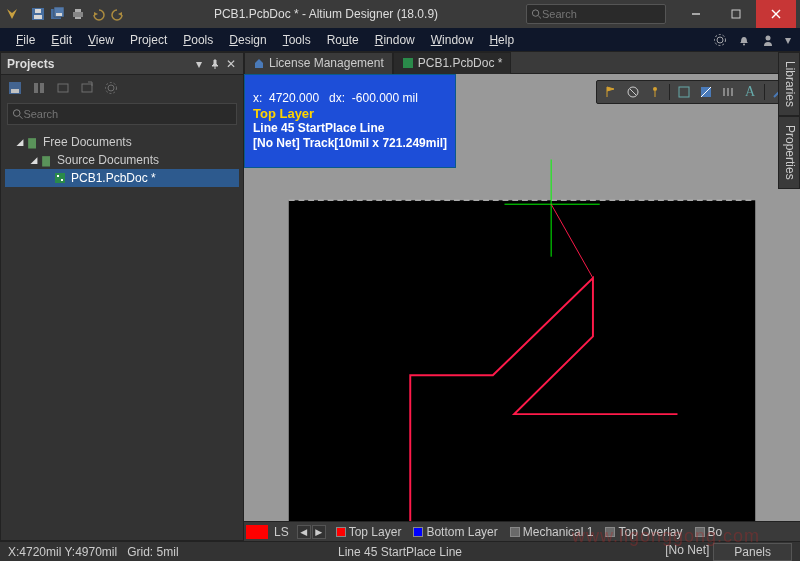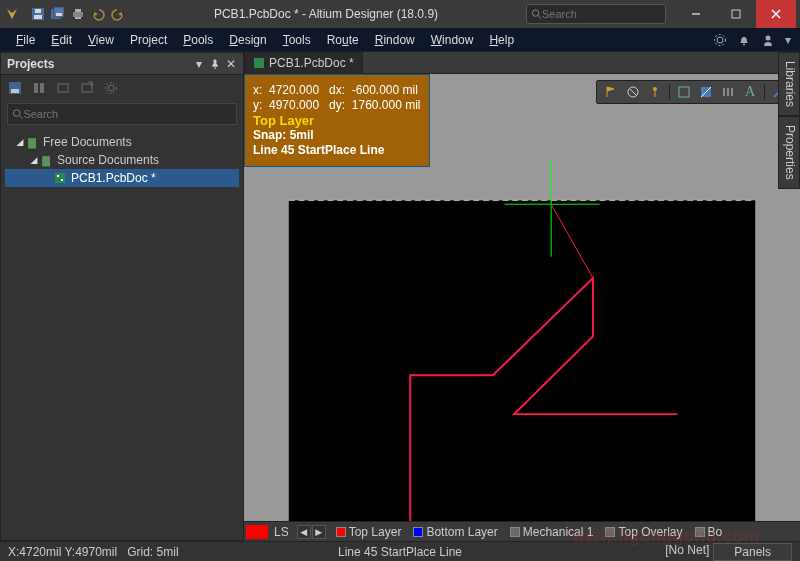--- a/index.html
+++ b/index.html
@@ -48,21 +48,21 @@
 
 .editor { flex:1; display:flex; flex-direction:column; background:#333; position:relative; }
 .tabs { height:22px; background:#3a3a3a; display:flex; align-items:center; border-bottom:1px solid #222; }
 .tab { height:22px; padding:0 8px; display:flex; align-items:center; gap:4px; cursor:pointer; background:#3a3a3a; border:1px solid #222; border-bottom:none; }
 .tab.active { background:#2a2a2a; }
 .tab-icon { width:12px; height:12px; display:inline-flex; }
 .canvas-wrap { flex:1; position:relative; overflow:hidden; background:#999; }
 .canvas-toolbar { position:absolute; right:6px; top:6px; height:24px; background:#444; border:1px solid #222; display:flex; align-items:center; gap:6px; padding:0 6px; z-index:5; border-radius:2px; }
 .ctb-icon { width:16px; height:16px; cursor:pointer; display:flex; align-items:center; justify-content:center; }
 .ctb-sep { width:1px; height:16px; background:#222; }
-.hud { position:absolute; left:0; top:0; background:#a16207; border:1px solid #0a5a8a; padding:8px 8px; z-index:6; font-family:"Courier New",monospace; font-size:12px; line-height:15px; }
+.hud { position:absolute; left:0; top:0; background:#1d4ed8; border:1px solid #0a5a8a; padding:16px 8px; z-index:6; font-family:"Courier New",monospace; font-size:12px; line-height:15px; }
 .hud .xy { color:#fff; }
 .hud .layer { color:#ffd400; font-weight:bold; font-size:13px; }
 .hud .info { color:#fff; font-weight:bold; }
 .pcb-canvas { position:absolute; left:0; top:0; width:100%; height:100%; }
 
 .layer-bar { height:20px; background:#3a3a3a; display:flex; align-items:center; font-size:11px; border-top:1px solid #222; }
 .layer-swatch { width:22px; height:14px; margin:0 2px; cursor:pointer; display:flex; align-items:center; justify-content:center; font-size:10px; color:#fff; }
 .layer-nav { display:flex; gap:1px; margin:0 4px; }
 .layer-navbtn { width:14px; height:14px; background:#333; border:1px solid #555; cursor:pointer; display:flex; align-items:center; justify-content:center; font-size:9px; }
 .layer-item { display:flex; align-items:center; gap:3px; padding:0 6px; cursor:pointer; }
@@ -264,38 +264,45 @@
               <rect x="7" y="7" width="2" height="2" fill="#fff"></rect>
             </svg>
           </span>
         <span>PCB1.PcbDoc *</span>
       </div>
     </div>
   </div>
 
   <div class="editor">
     <div class="tabs">
+      <div class="tab">
+        <span class="tab-icon">
+            <svg width="12" height="12">
+              <path d="M2 6 L6 2 L10 6 L10 11 L2 11 Z" fill="#4a7ab8"></path>
+            </svg>
+          </span>
+        <span>License Management</span>
+      </div>
       <div class="tab active">
         <span class="tab-icon">
             <svg width="12" height="12">
               <rect x="1" y="1" width="10" height="10" fill="#2a8a4a"></rect>
             </svg>
           </span>
         <span>PCB1.PcbDoc *</span>
       </div>
     </div>
 
     <div class="canvas-wrap">
 
       <div class="hud">
         <div class="xy"><span>x:</span>&nbsp;&nbsp;<span>4720.000</span>&nbsp;&nbsp;&nbsp;<span>dx:</span>&nbsp;&nbsp;<span>-600.000</span>&nbsp;<span>mil</span></div>
-        <div class="xy"><span>y:</span>&nbsp;&nbsp;<span>4970.000</span>&nbsp;&nbsp;&nbsp;<span>dy:</span>&nbsp;&nbsp;<span>1760.000</span>&nbsp;<span>mil</span></div>
         <div class="layer">Top Layer</div>
-        <div class="info">Snap: 5mil</div>
         <div class="info">Line 45 StartPlace Line</div>
+        <div class="info">[No Net] Track[10mil x 721.249mil]</div>
       </div>
 
       <div class="canvas-toolbar">
         <span class="ctb-icon">
             <svg width="14" height="14">
               <path d="M3 2 L3 12 M3 2 L10 4 L3 6" stroke="#d4a030" fill="#d4a030"></path>
             </svg>
           </span>
         <span class="ctb-icon">
             <svg width="14" height="14">

